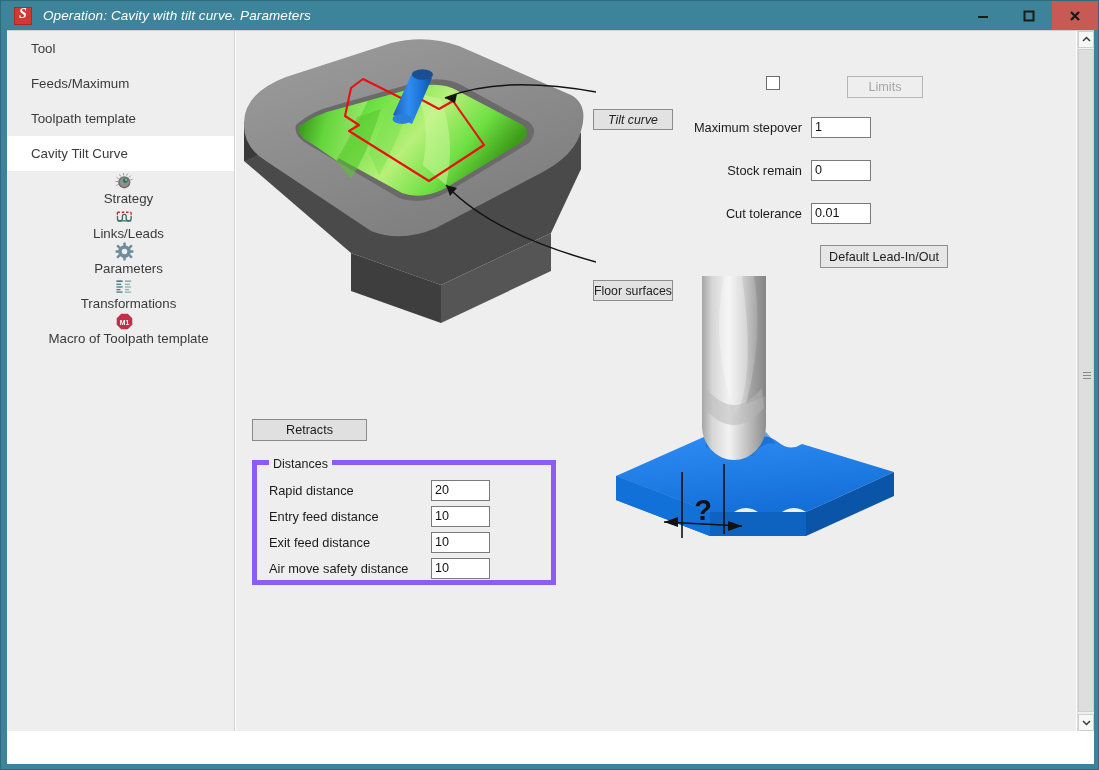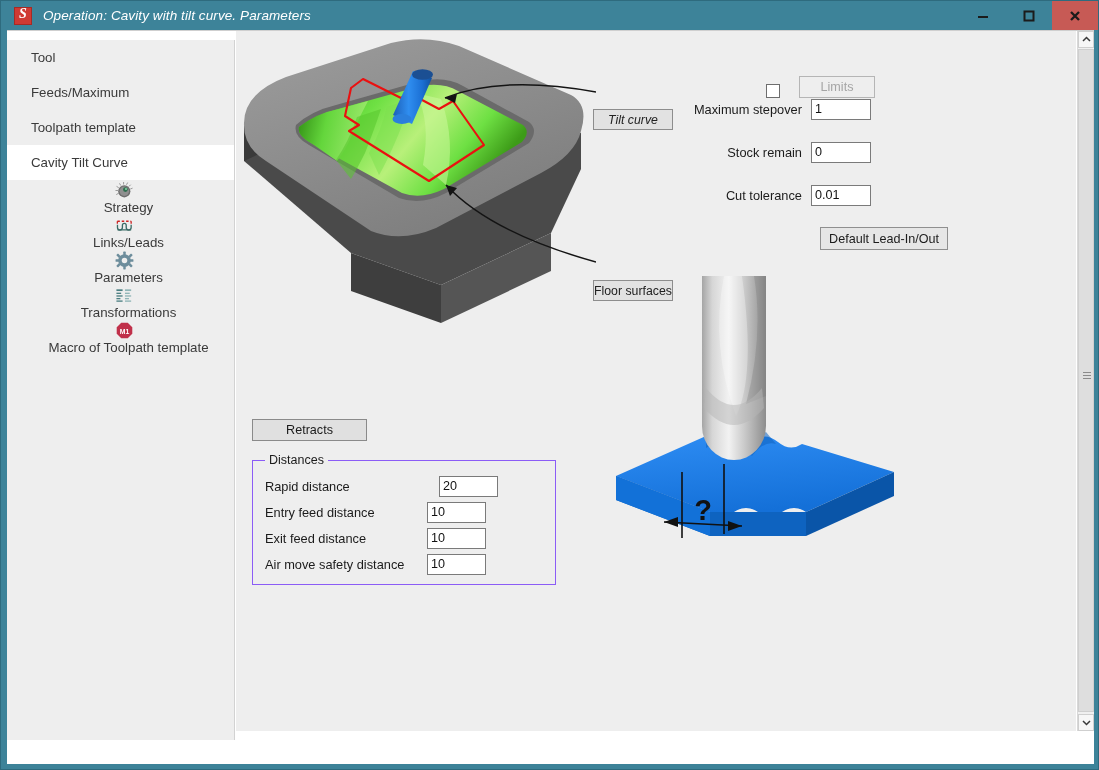--- a/index.html
+++ b/index.html
@@ -63,21 +63,21 @@
   
   #client {
     position: absolute; left: 6px; top: 29px;
     width: 1087px; height: 734px;
     background: #ffffff;
     border-top: 1px solid #cfcfcf;
   }
 
   
   #sidebar {
-    position: absolute; left: 0; top: 9px;
+    position: absolute; left: 0; top: 0;
     width: 228px; height: 700px;
     background: #eeeeee;
     border-right: 1px solid #d2d2d2;
     overflow: hidden;
   }
   .side-item {
     height: 35px;
     display: flex; align-items: center;
     padding-left: 24px;
     font-size: 13.3px;
@@ -148,22 +148,24 @@
     border: 1px solid #7a7a7a;
     font-family: "Liberation Sans", sans-serif;
     font-size: 12.6px;
     color: #111;
     padding: 0 3px;
     line-height: 19px;
     outline: none;
   }
 
   #limits-row {
-    display: flex; align-items: flex-end;
+    display: flex; align-items: flex-start;
     margin-left: 90px;
+    margin-bottom: 18px;
+    gap: 48px;
   }
   .chkbox {
     width: 14px; height: 14px;
     background: #ffffff;
     border: 1px solid #6d6d6d;
     flex: 0 0 auto;
   }
   .btn {
     background: #e6e6e6;
     border: 1px solid #8f8f8f;
@@ -183,21 +185,21 @@
   #btn-retracts {
     position: absolute; left: 16px; top: 388px;
     width: 115px; height: 22px;
     background: #e0e0e0;
     border: 1px solid #8a8a8a;
     font-size: 12.6px;
   }
   #distances-group {
     position: absolute; left: 16px; top: 429px;
     width: 304px; height: 125px;
-    border: 1px solid #8b5cf6;
+    border: 5px solid #8b5cf6;
   }
   #distances-legend {
     position: absolute; left: 12px; top: -8px;
     background: #eeeeee;
     padding: 0 4px;
     font-size: 12.5px;
     color: #1b1b1b;
   }
   .dist-row {
     display: flex; align-items: center;
@@ -554,21 +556,21 @@
         </div>
       </div>
 
       <div class="btn" id="btn-retracts">
         <span>Retracts</span>
       </div>
 
       <div id="distances-group">
         <div id="distances-legend">Distances</div>
 
-        <div class="dist-row" style="margin-top:12px;gap:12px;">
+        <div class="dist-row" style="margin-top:12px;">
           <div class="dist-label">Rapid distance</div>
           <input class="dist-box" type="text" value="20" style="">
         </div>
 
         <div class="dist-row">
           <div class="dist-label">Entry feed distance</div>
           <input class="dist-box" type="text" value="10" style="">
         </div>
 
         <div class="dist-row">

